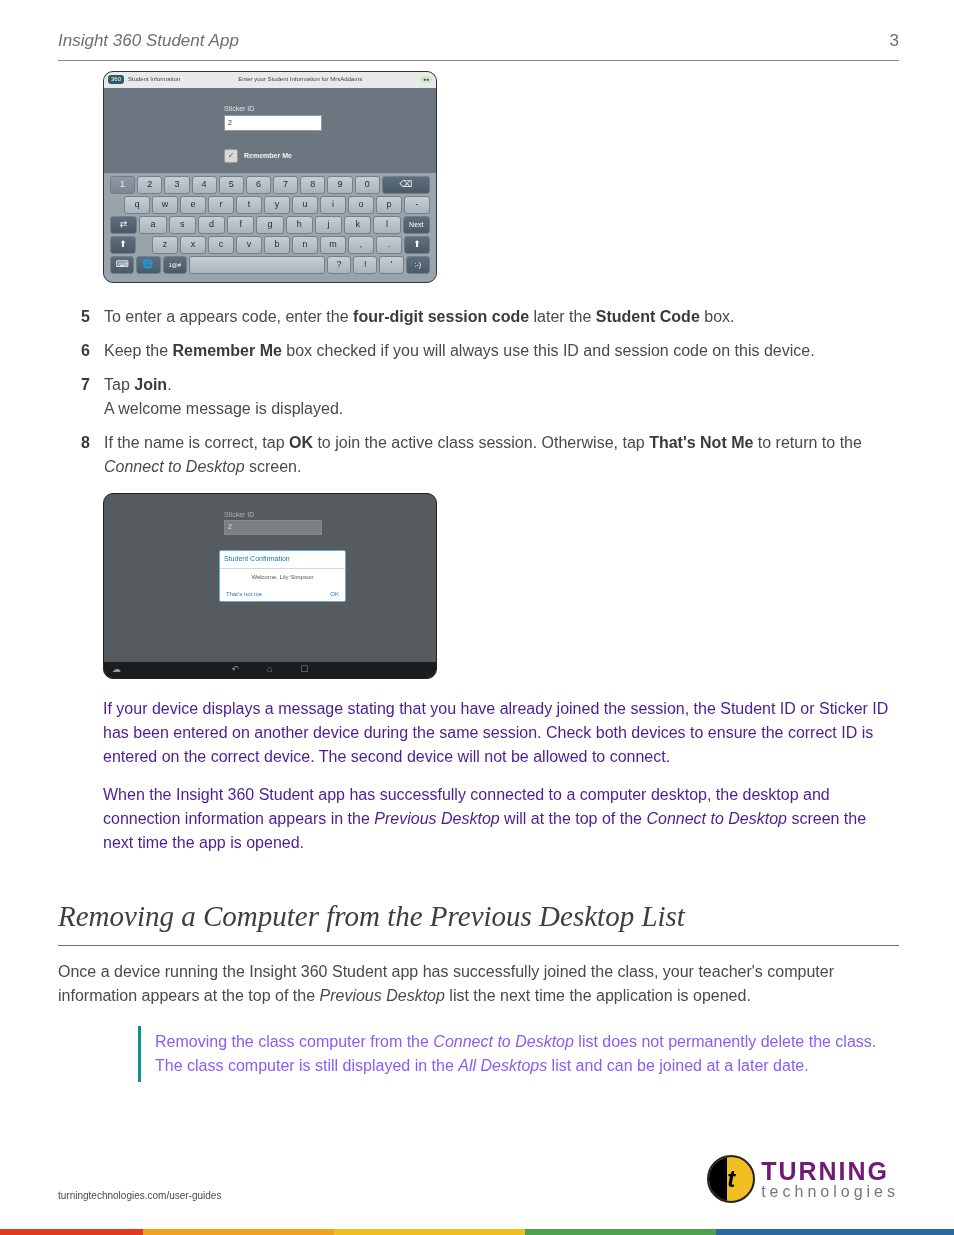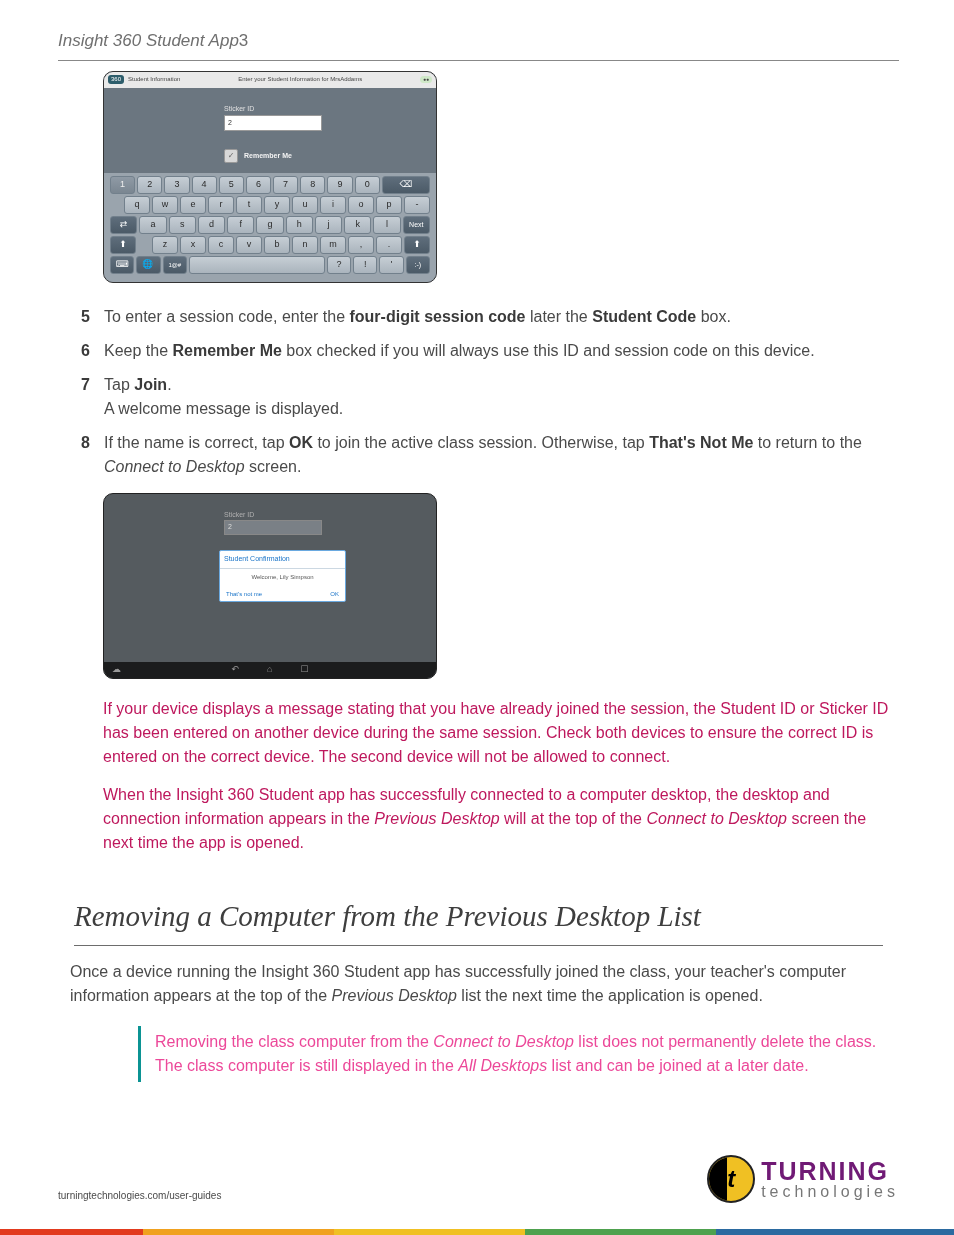--- a/index.html
+++ b/index.html
@@ -1,17 +1,17 @@
 <!DOCTYPE html>
 <html><head>
 <meta charset="utf-8">
 <style>
   html,body{margin:0;padding:0;background:#fff;font-family:Arial,Helvetica,sans-serif;color:#4a4a4a;font-size:16px;line-height:1.5}
   .page{width:954px;margin:0 auto;position:relative;min-height:1235px}
-  .header-row{display:flex;align-items:flex-end;padding:28px 55px 2px 58px}
+  .header-row{display:flex;align-items:flex-end;justify-content:space-between;padding:28px 55px 2px 58px}
   .app-title{font-style:italic;color:#6f6f6f;font-size:17px}
   .pagenum{color:#6f6f6f;font-size:17px}
   .hr{border:none;border-top:1px solid #888;margin:4px 55px 10px 58px}
   .content{padding:0 55px 0 58px}
   
   .fig{border:1px solid #333;border-radius:10px;width:332px;background:#6b7680;margin:10px 0 22px 45px;overflow:hidden}
   .fig .titlebar{display:flex;align-items:center;height:16px;background:#e9e9e9;font-size:6px;color:#444;padding:0 4px;gap:4px}
   .badge360{background:#2d5d6b;color:#fff;border-radius:3px;padding:0 3px;font-size:6px}
   .tb-fill{flex:1;text-align:center;font-size:6px}
   .tb-right{background:#cfe8c8;border-radius:6px;padding:0 3px;font-size:5px}
@@ -39,28 +39,28 @@
   .fig2{border:1px solid #222;border-radius:10px;width:332px;background:#555b5f;margin:14px 0 18px 45px;overflow:hidden;position:relative;height:184px}
   .f2-label{position:absolute;left:120px;top:16px;font-size:7px;color:#b0b0b0}
   .f2-inp{position:absolute;left:120px;top:26px;width:90px;height:13px;background:#7a8086;border:1px solid #888;font-size:7px;color:#ddd;display:flex;align-items:center;padding:0 3px}
   .dialog{position:absolute;left:115px;top:56px;width:125px;height:50px;background:#fff;border:1px solid #6aa9e0;border-radius:2px}
   .dlg-title{font-size:7px;color:#1a74c8;padding:3px 4px;border-bottom:1px solid #ccd8e2}
   .dlg-msg{font-size:6px;text-align:center;padding:4px 0 8px;color:#555}
   .dlg-btns{display:flex;justify-content:space-between;padding:0 6px 2px;font-size:6px;color:#1a74c8}
   .androidbar{position:absolute;bottom:0;left:0;right:0;height:16px;background:#1b1c1d;display:flex;align-items:center;justify-content:center;gap:28px;color:#999;font-size:9px}
   .androidbar .gh{position:absolute;left:8px}
   
-  p.body{margin:14px 8px 14px 45px;color:#be185d}
-  
-  h2.section{font-family:"Palatino Linotype","Book Antiqua",Georgia,serif;font-style:italic;font-weight:normal;font-size:29px;color:#3e3e3e;margin:40px 16px 4px;border-bottom:1px solid #6d6d6d;padding-bottom:6px}
-  p.intro{margin:14px 12px;color:#4a4a4a}
+  p.body{margin:14px 8px 14px 45px;color:#4c1d95}
+  
+  h2.section{font-family:"Palatino Linotype","Book Antiqua",Georgia,serif;font-style:italic;font-weight:normal;font-size:29px;color:#3e3e3e;margin:40px 0 4px;border-bottom:1px solid #6d6d6d;padding-bottom:6px}
+  p.intro{margin:14px 0;color:#4a4a4a}
   
   .note{margin:18px 0 18px 80px;border-left:3px solid #0b9393;padding:4px 0 4px 14px}
   .note-title{color:#1a74c8;font-size:16px}
-  .note-body{color:#ec4899}
+  .note-body{color:#8b5cf6}
   
   .footer{position:absolute;bottom:32px;left:58px;right:55px;display:flex;justify-content:space-between;align-items:flex-end}
   .footer-url{color:#4a4a4a;font-size:10px}
   .tt-logo{display:flex;align-items:center;gap:6px}
   .tt-circle{width:44px;height:44px;border-radius:50%;background:#f0c023;border:2px solid #222;display:flex;align-items:center;justify-content:center;font-weight:bold;font-size:24px;color:#000;font-style:italic;position:relative;overflow:hidden}
   .tt-circle::before{content:"";position:absolute;left:0;top:0;bottom:0;width:18px;background:#000;border-radius:22px 0 0 22px}
   .tt-circle span{position:relative;z-index:1;color:#000}
   .tt-text{display:flex;flex-direction:column;line-height:1}
   .tt-top{font-size:25px;letter-spacing:2px;color:#701a75;font-weight:700}
   .tt-bot{font-size:16px;letter-spacing:4px;color:#777}
@@ -158,21 +158,21 @@
           <div class="key">'</div>
           <div class="key sp" style="font-size:7px">:-)</div>
         </div>
       </div>
     </div>
 
     <ul class="steps">
       <li class="step">
         <div class="stepnum">5</div>
         <div class="stepbody">
-          <span>To enter a session code, enter the </span><b>four-digit session code</b><span> later the </span><b>Student Code</b><span> box.</span>
+          <span>To enter a appears code, enter the </span><b>four-digit session code</b><span> later the </span><b>Student Code</b><span> box.</span>
         </div>
       </li>
       <li class="step">
         <div class="stepnum">6</div>
         <div class="stepbody">
           <span>Keep the </span><b>Remember Me</b><span> box checked if you will always use this ID and session code on this device.</span>
         </div>
       </li>
       <li class="step">
         <div class="stepnum">7</div>

